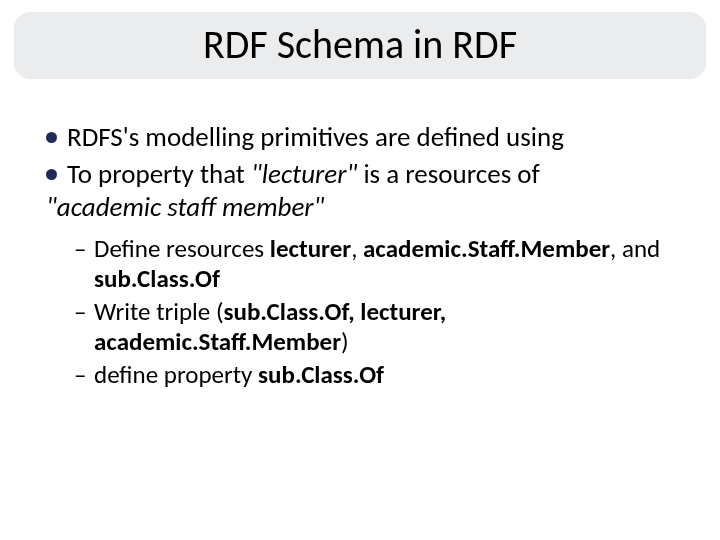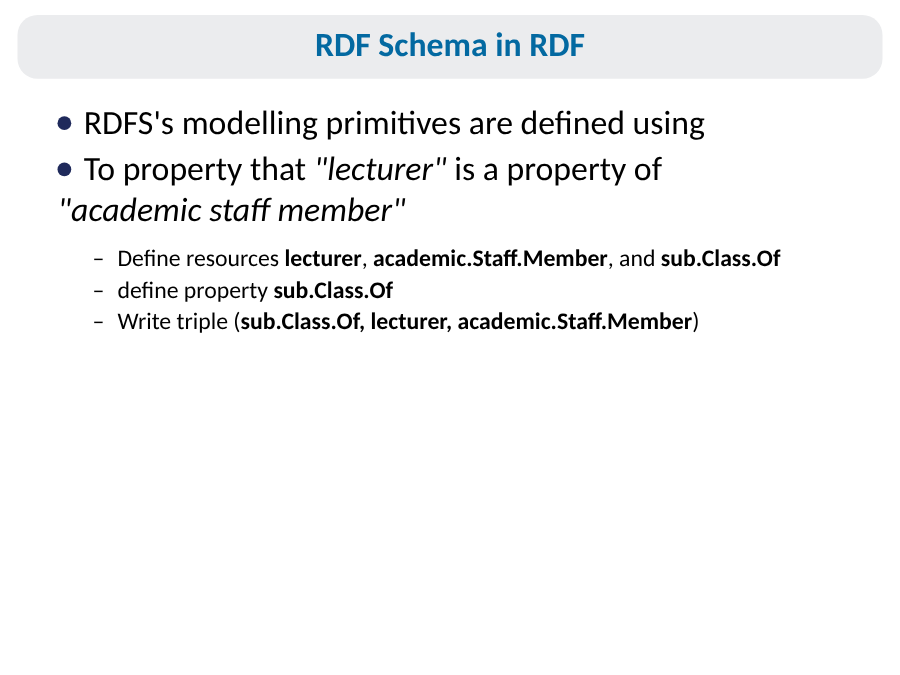--- a/index.html
+++ b/index.html
@@ -13,26 +13,26 @@
       overflow: hidden;
     }
     .title-bar {
       margin: 12px 14px 0 14px;
       background: #ebecee;
       border-radius: 16px;
       padding: 8px 0 10px 0;
       text-align: center;
     }
     .title-bar h1 {
-      font-size: 27px;
-      font-weight: 700;
-      color: #0369a1;
+      font-size: 40px;
+      font-weight: 400;
+      color: #000000;
     }
     .content {
-      padding: 20px 34px 0 46px;
+      padding: 42px 34px 0 46px;
     }
     ul.top { list-style: none; }
     ul.top > li {
       font-size: 27px;
       line-height: 1.22;
       margin-bottom: 4px;
       position: relative;
       padding-left: 0;
     }
     ul.top > li::before {
@@ -44,21 +44,21 @@
       border-radius: 50%;
       vertical-align: middle;
       margin-right: 10px;
       margin-top: -4px;
     }
     ul.sub {
       list-style: none;
       margin: 10px 0 14px 28px;
     }
     ul.sub > li {
-      font-size: 19px;
+      font-size: 25px;
       line-height: 1.22;
       position: relative;
       padding-left: 20px;
       margin-bottom: 2px;
     }
     ul.sub > li::before {
       content: "–";
       position: absolute;
       left: 0;
       top: 0;
@@ -73,24 +73,24 @@
 
 <div class="title-bar">
   <h1>RDF Schema in RDF</h1>
 </div>
 
 <div class="content">
   <ul class="top">
 
     <li><span class="li-body"><span>RDFS's modelling primitives are defined using </span><br></span></li>
 
-    <li><span class="li-body"><span>To property that </span><span class="italic">"lecturer"</span><span> is a property of </span><br><span class="italic">"academic staff member"</span></span>
+    <li><span class="li-body"><span>To property that </span><span class="italic">"lecturer"</span><span> is a resources of </span><br><span class="italic">"academic staff member"</span></span>
 
       <ul class="sub">
         <li><span>Define resources </span><span class="bold">lecturer</span><span>, </span><span class="bold">academic.Staff.Member</span><span>, and </span><span class="bold">sub.Class.Of</span></li>
+        <li><span>Write triple (</span><span class="bold">sub.Class.Of, lecturer, academic.Staff.Member</span><span>)</span></li>
         <li><span>define property </span><span class="bold">sub.Class.Of</span></li>
-        <li><span>Write triple (</span><span class="bold">sub.Class.Of, lecturer, academic.Staff.Member</span><span>)</span></li>
       </ul>
     </li>
 
 
   </ul>
 </div>
 
 </body></html>

